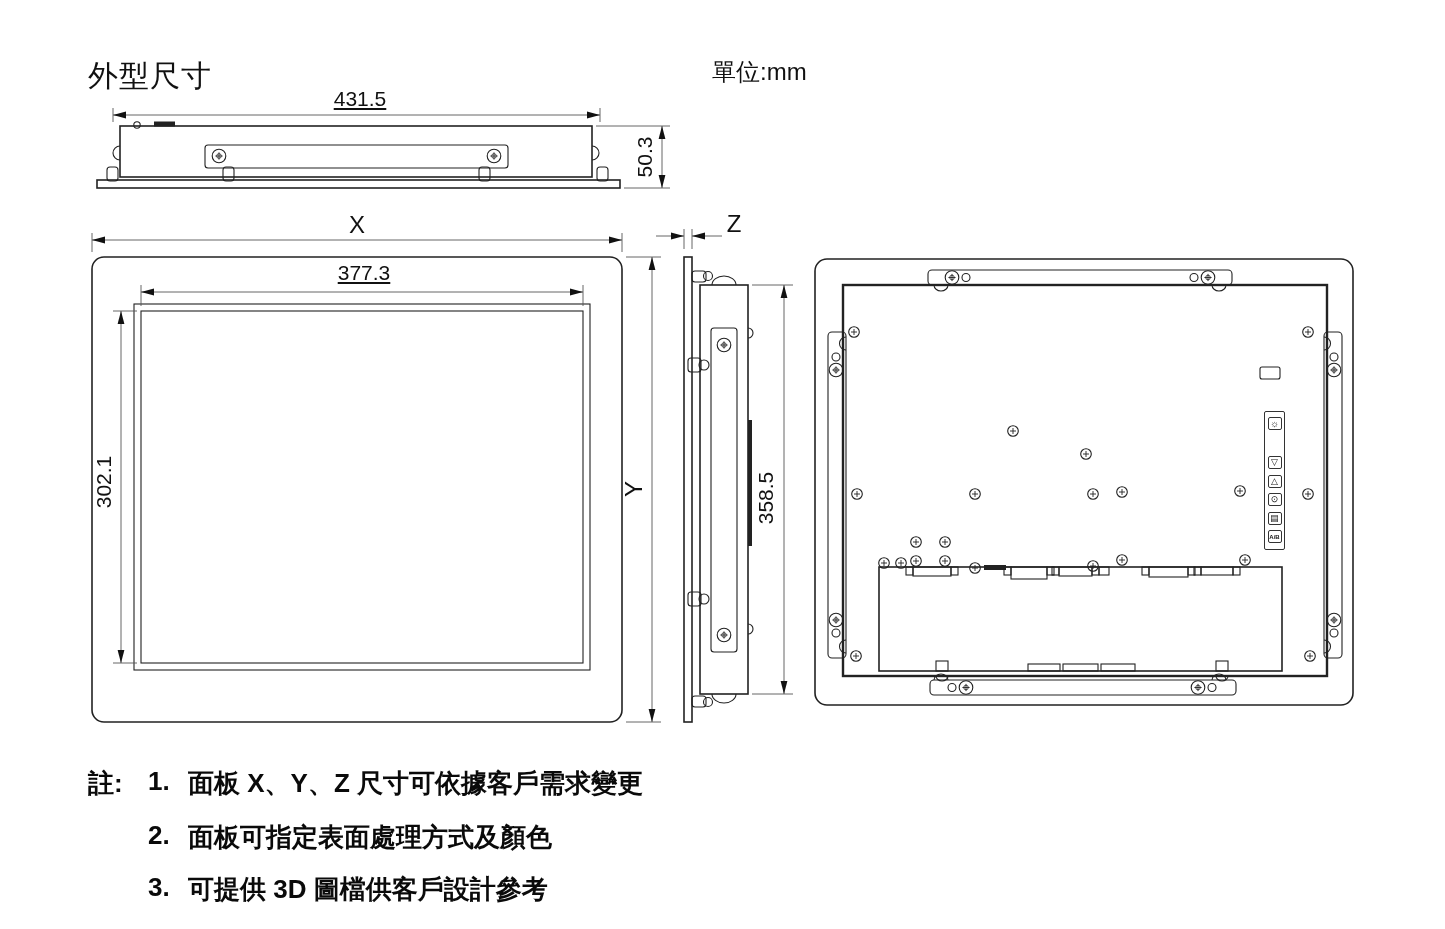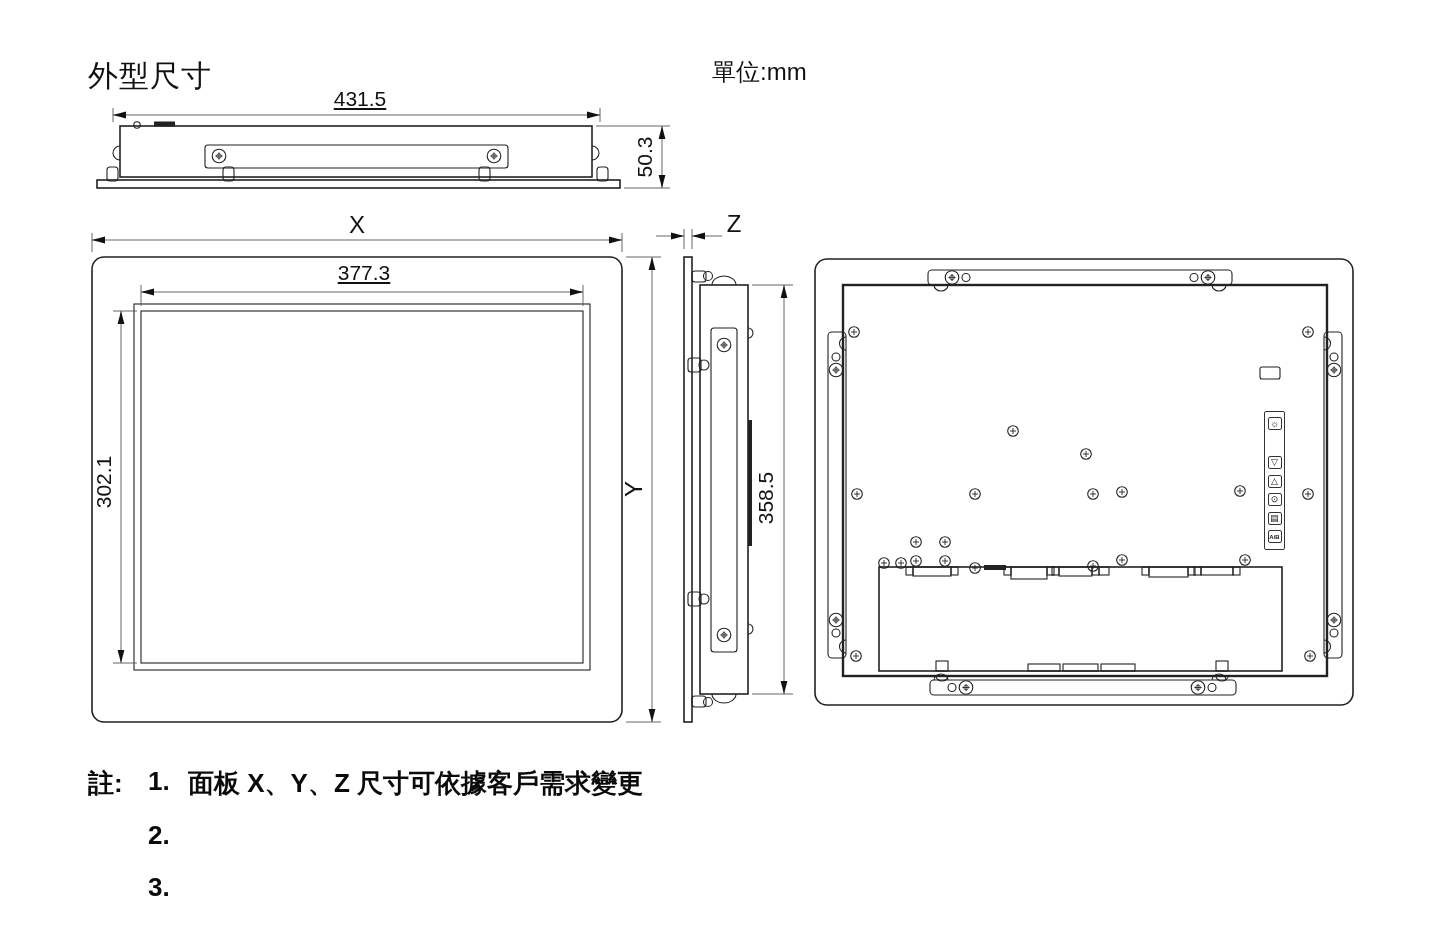--- a/index.html
+++ b/index.html
@@ -286,15 +286,17 @@
   <div class="osd-btn" style="top:62.5px;">△</div>
   <div class="osd-btn" style="top:81px;">⊙</div>
   <div class="osd-btn" style="top:99.5px;">▤</div>
   <div class="osd-btn ab" style="top:118px;">A/B</div>
 </div>
 
 <div class="note np r1">註:</div>
 <div class="note nn r1">1.</div>
 <div class="note nt r1">面板 X、Y、Z 尺寸可依據客戶需求變更</div>
 <div class="note nn r2">2.</div>
+<div class="note nt r2">面板可指定表面處理方式及顏色</div>
 <div class="note nn r3">3.</div>
+<div class="note nt r3">可提供 3D 圖檔供客戶設計參考</div>
 
 </div>
 
 </body></html>

